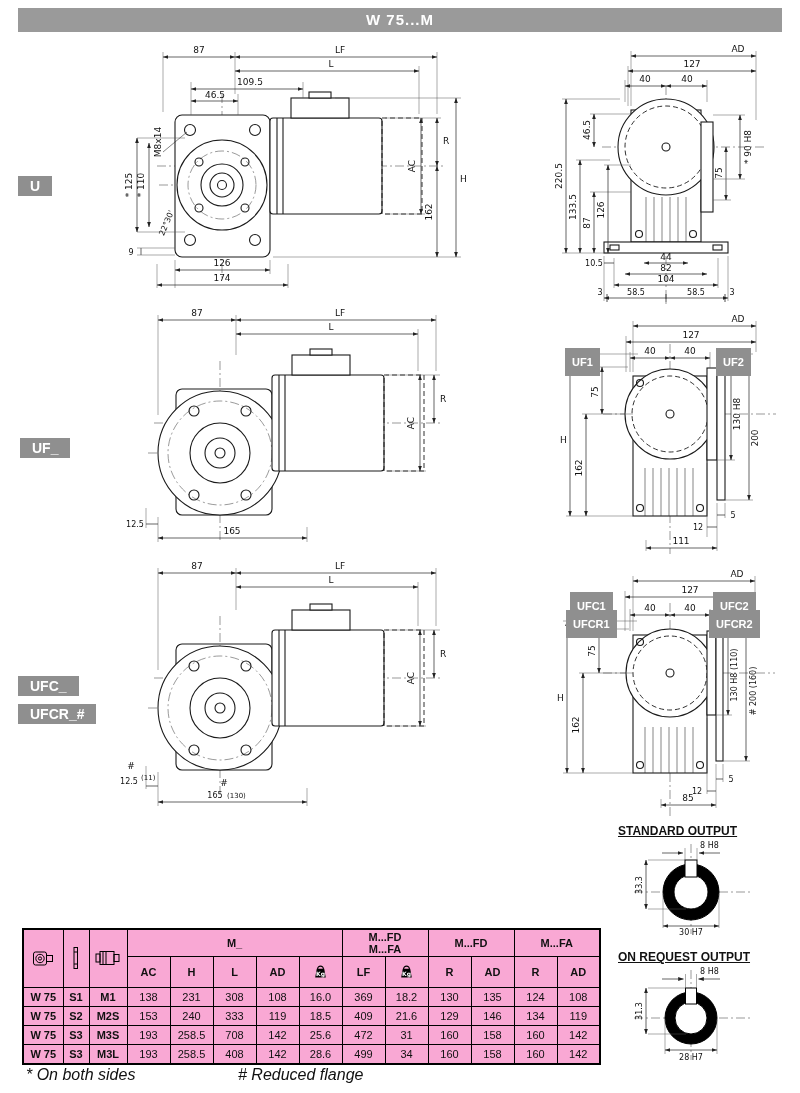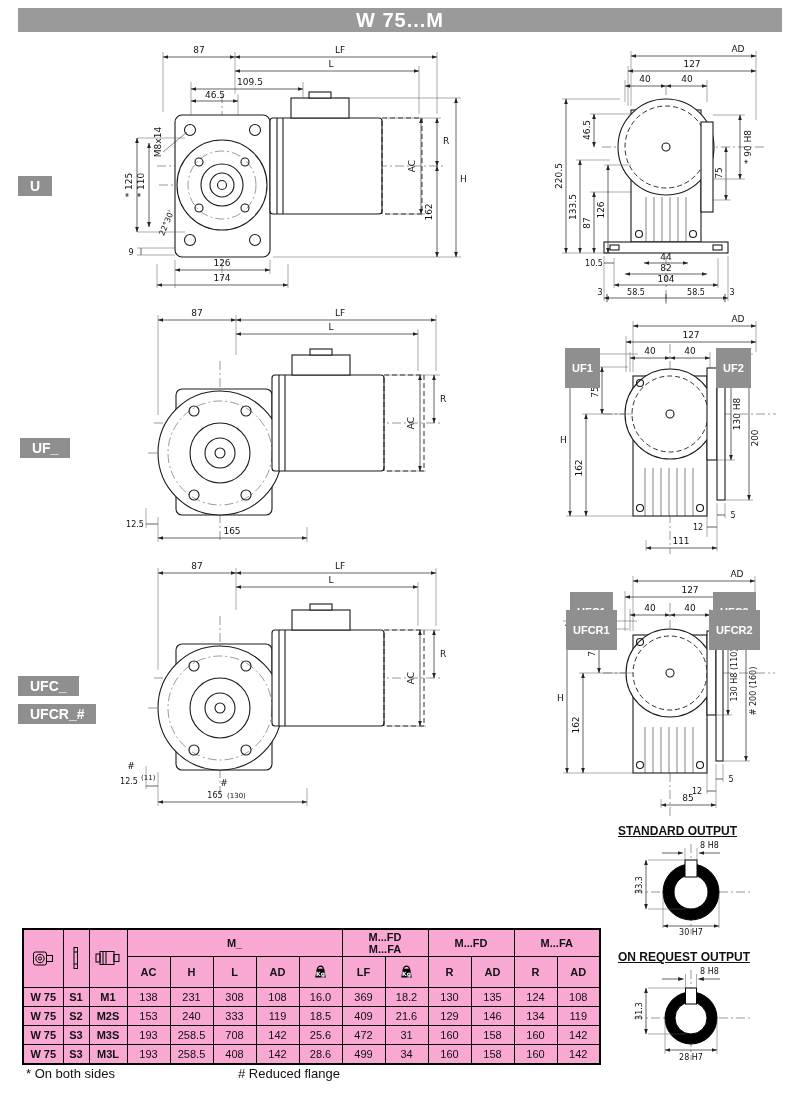--- a/index.html
+++ b/index.html
@@ -1,26 +1,26 @@
 <!DOCTYPE html>
 <html><head>
 <meta charset="utf-8">
 <style>
   html,body{margin:0;padding:0;}
   body{width:800px;height:1093px;position:relative;background:#fff;
        font-family:"Liberation Sans","DejaVu Sans",sans-serif;color:#111;}
   .abs{position:absolute;}
-  .hdr{background:#9a9a9a;color:#fff;font-weight:bold;font-size:20px;
+  .hdr{background:#9a9a9a;color:#fff;font-weight:bold;font-size:15px;
        text-align:center;line-height:24px;letter-spacing:1px;}
   .badge{background:#8f8f8f;color:#fff;font-weight:bold;font-size:14px;
          text-align:center;padding:2px 12px;display:inline-block;}
   .badge-sm{background:#8f8f8f;color:#fff;font-weight:bold;font-size:11px;
-            text-align:center;padding:14px 7px;display:inline-block;}
+            text-align:center;padding:8px 7px;display:inline-block;}
   .outtitle{font-size:12px;font-weight:bold;text-decoration:underline;}
-  .fnote{font-size:13px;}
+  .fnote{font-size:16px;font-style:italic;}
   svg text{font-family:"DejaVu Sans",sans-serif;fill:#111;}
   .d{font-size:9px;}
   .d8{font-size:8px;}
   .d7{font-size:7px;}
   .out{stroke:#1a1a1a;stroke-width:1.1;fill:none;}
   .outf{stroke:#1a1a1a;stroke-width:1.1;fill:#fff;}
   .thin{stroke:#333;stroke-width:0.6;fill:none;}
   .dash{stroke:#1a1a1a;stroke-width:0.9;fill:none;stroke-dasharray:5 3;}
   .cl{stroke:#555;stroke-width:0.6;fill:none;stroke-dasharray:9 3 2 3;}
   .dim{stroke:#222;stroke-width:0.7;marker-start:url(#ah);marker-end:url(#ah);}

